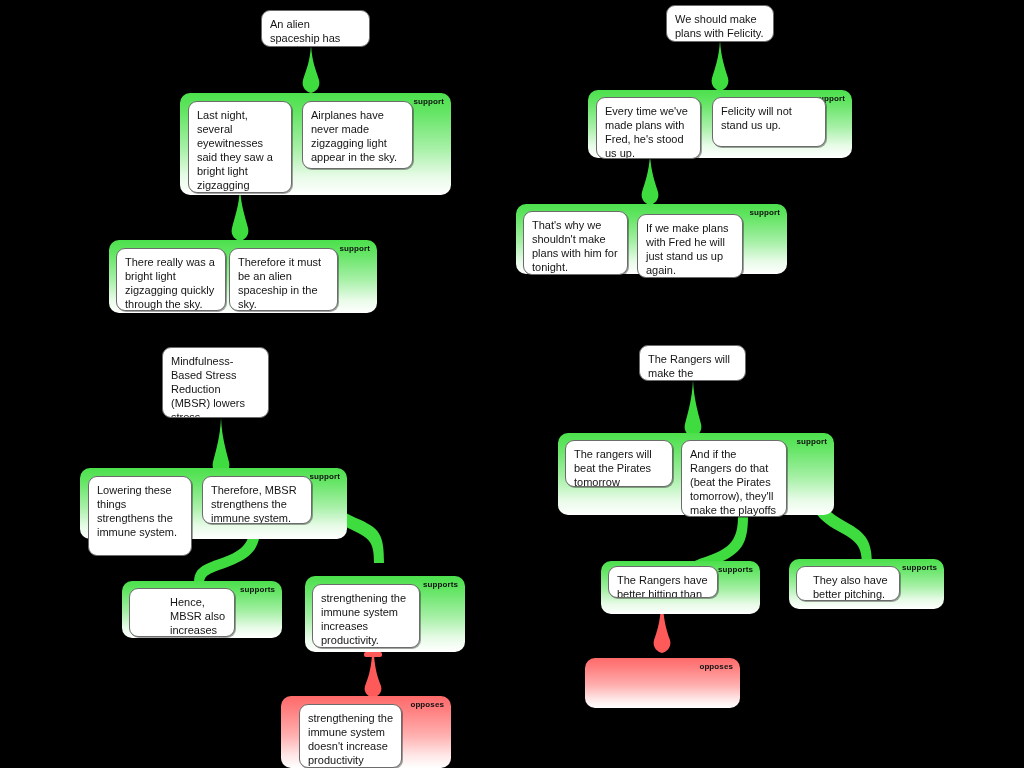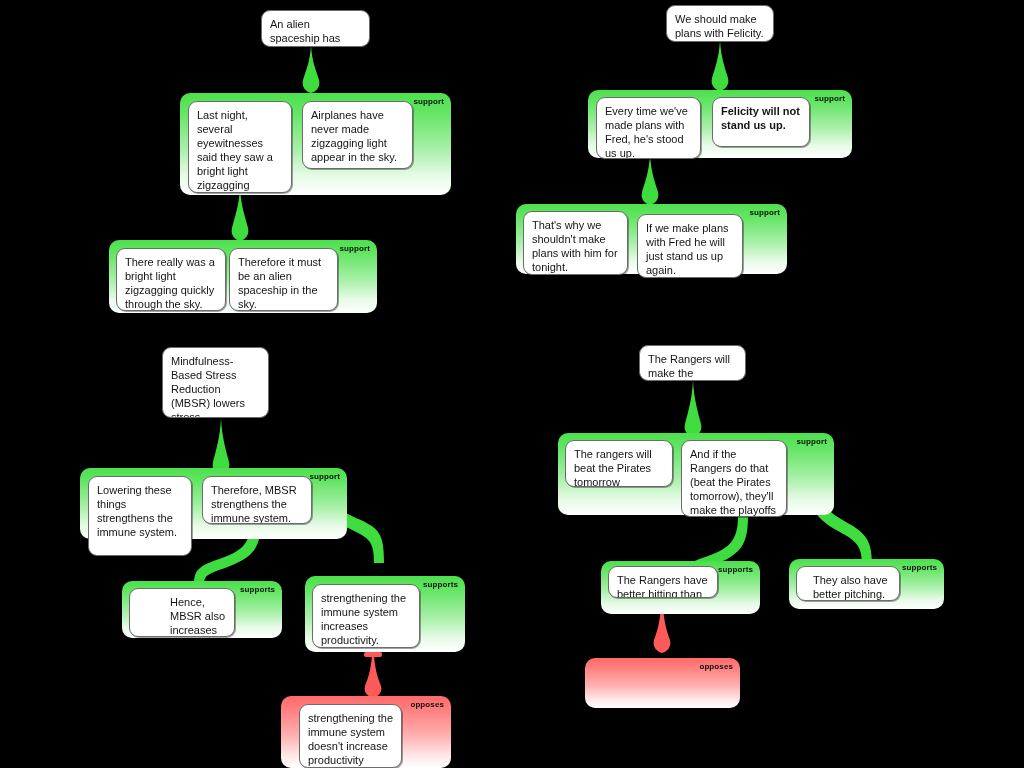--- a/index.html
+++ b/index.html
@@ -192,21 +192,21 @@
   <div class="node root" style="left:666px; top:5px; width:108px; height:37px;">
     <span>We should make plans with Felicity.</span>
   </div>
 
   <div class="band support" style="left:588px; top:90px; width:264px; height:68px;">
     <span class="band-label">support</span>
   </div>
   <div class="node" style="left:596px; top:97px; width:105px; height:62px;">
     <span>Every time we've made plans with Fred, he's stood us up.</span>
   </div>
-  <div class="node" style="left:712px; top:97px; width:98px; height:50px;font-weight:bold;">
+  <div class="node" style="left:712px; top:97px; width:114px; height:50px;">
     <span>Felicity will not stand us up.</span>
   </div>
 
   <div class="band support" style="left:516px; top:204px; width:271px; height:70px;">
     <span class="band-label">support</span>
   </div>
   <div class="node" style="left:523px; top:211px; width:105px; height:64px;">
     <span>That's why we shouldn't make plans with him for tonight.</span>
   </div>
   <div class="node" style="left:637px; top:214px; width:106px; height:64px;">

